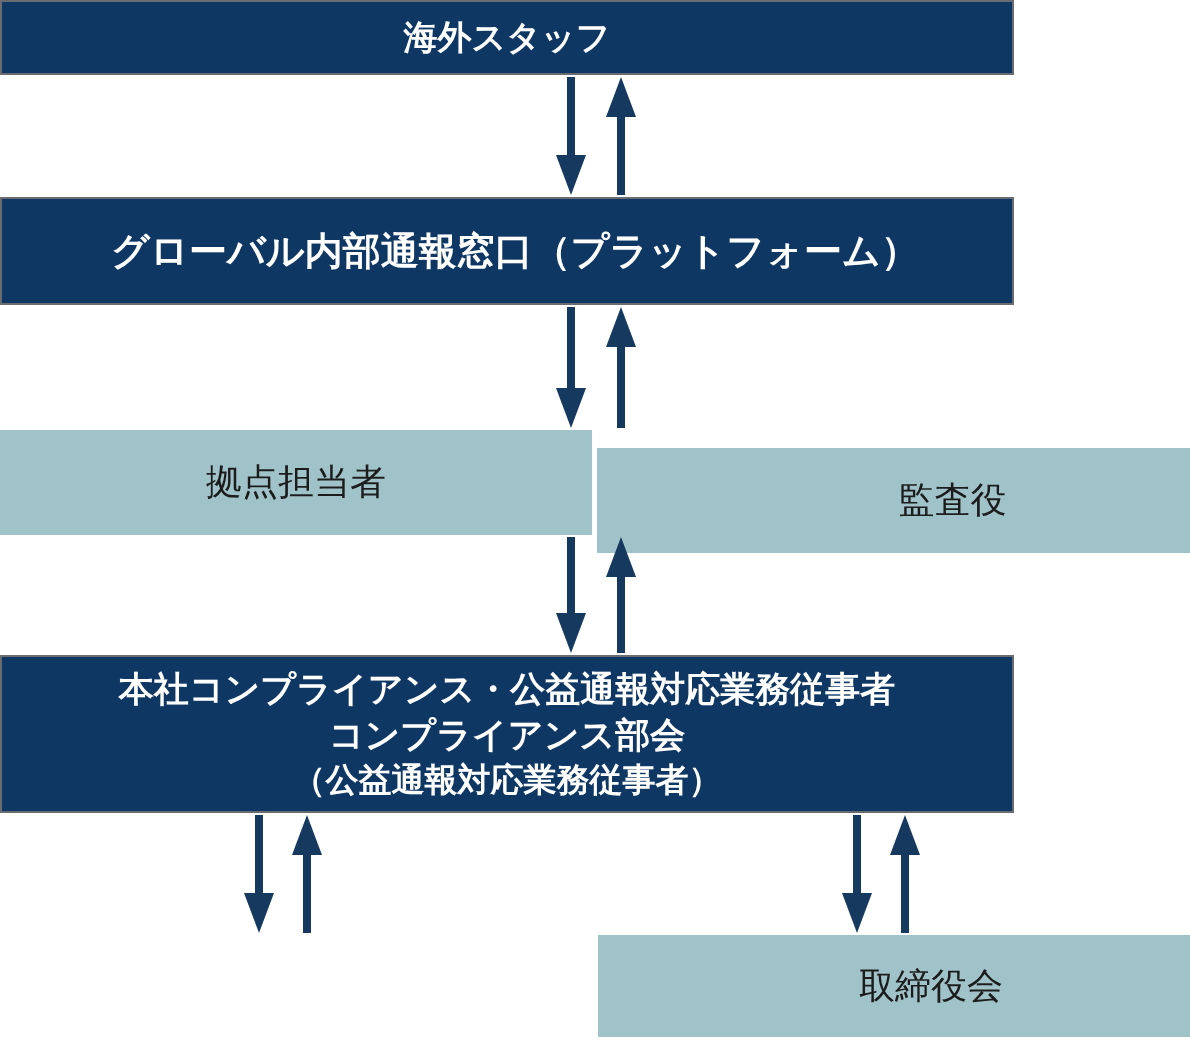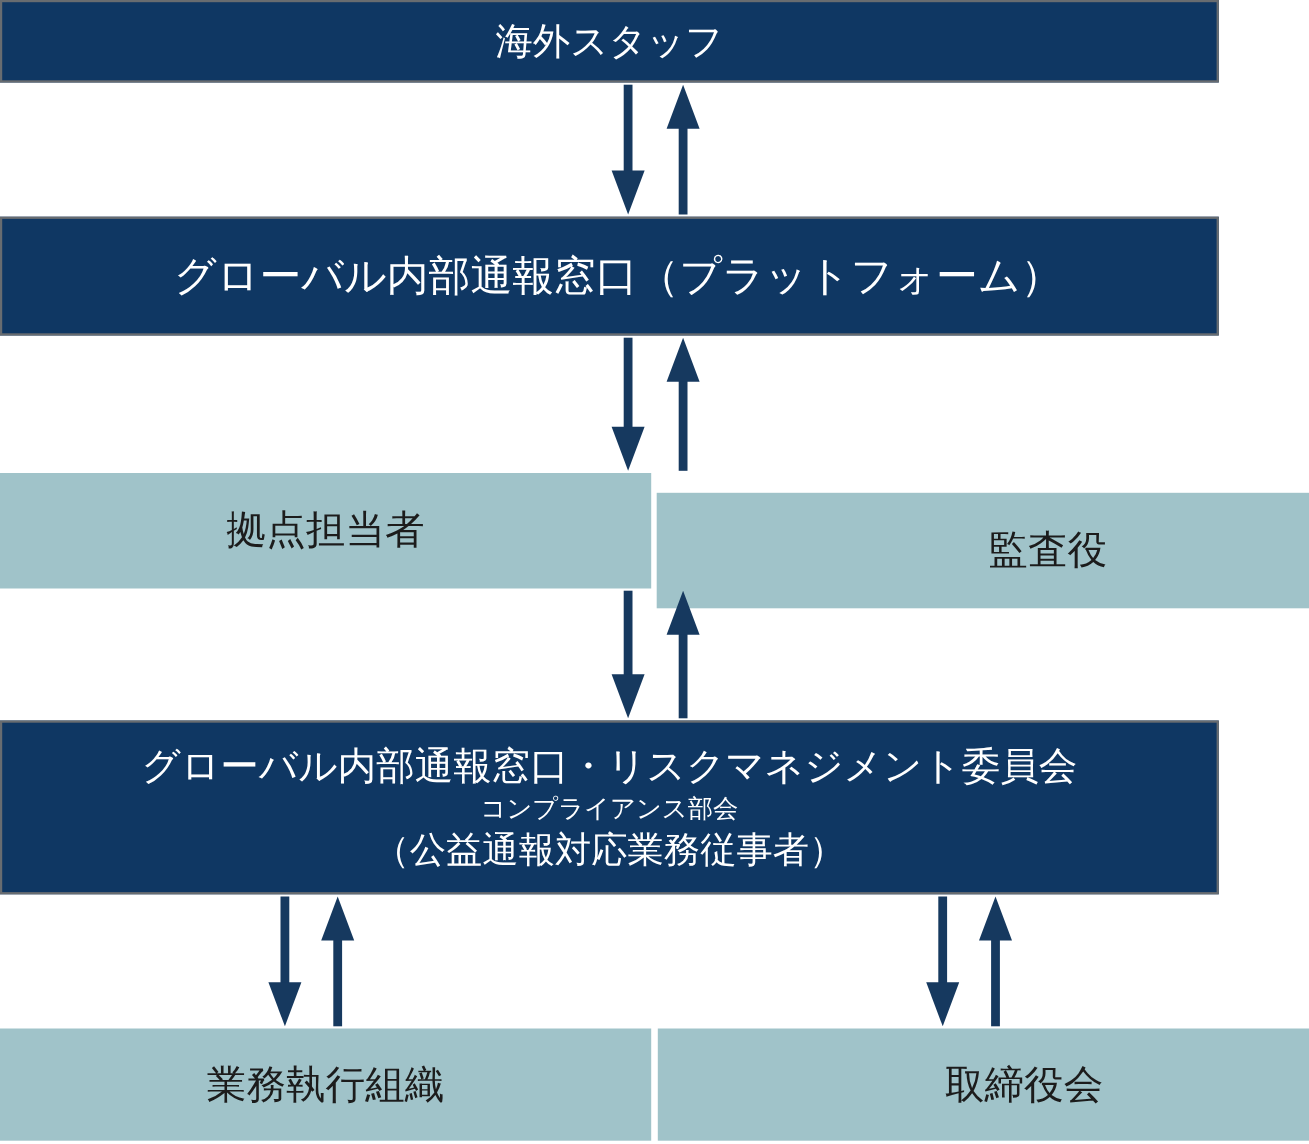--- a/index.html
+++ b/index.html
@@ -13,32 +13,32 @@
   *{margin:0;padding:0;box-sizing:border-box;}
   html,body{background:#ffffff;}
   body{
     font-family:"Liberation Sans","DejaVu Sans",sans-serif;
     width:1190px;height:1040px;position:relative;overflow:hidden;
   }
   .diagram{position:absolute;left:0;top:0;width:1190px;height:1040px;}
 
   
   .bar{
-    position:absolute;left:0;width:1108px;
+    position:absolute;left:0;width:1014px;
     background:var(--dark-navy);
     border:2px solid var(--border-gray);
     color:var(--text-light);
     display:flex;align-items:center;justify-content:center;
-    font-weight:400;text-align:center;
+    font-weight:700;text-align:center;
   }
   #bar-overseas{top:0;height:75px;font-size:34px;}
   #bar-global{top:197px;height:108px;font-size:38px;padding-left:16px;}
   #bar-committee{top:655px;height:158px;flex-direction:column;line-height:1.32;}
   #bar-committee .l1{font-size:35px;}
-  #bar-committee .l2{font-size:23px;}
+  #bar-committee .l2{font-size:35px;}
   #bar-committee .l3{font-size:33px;}
 
   
   .lightbox{
     position:absolute;
     background:var(--light-blue);
     color:var(--text-dark);
     display:flex;align-items:center;justify-content:center;
     font-size:36px;font-weight:500;text-align:left;
   }
@@ -115,21 +115,21 @@
   <div class="arrow down g3 xc-down">
       <div class="shaft"></div>
       <div class="head"></div>
     </div>
   <div class="arrow up g3 xc-up">
       <div class="shaft"></div>
       <div class="head"></div>
     </div>
 
   <div class="bar" id="bar-committee">
-    <span class="l1">グローバル内部通報窓口・リスクマネジメント委員会</span>
+    <span class="l1">本社コンプライアンス・公益通報対応業務従事者</span>
     <span class="l2">コンプライアンス部会</span>
     <span class="l3">（公益通報対応業務従事者）</span>
   </div>
 
   <div class="arrow down g4 xl-down">
       <div class="shaft"></div>
       <div class="head"></div>
     </div>
   <div class="arrow up g4 xl-up">
       <div class="shaft"></div>
@@ -137,20 +137,17 @@
     </div>
   <div class="arrow down g4 xr-down">
       <div class="shaft"></div>
       <div class="head"></div>
     </div>
   <div class="arrow up g4 xr-up">
       <div class="shaft"></div>
       <div class="head"></div>
     </div>
 
-  <div class="lightbox" id="box-exec">
-    <span>業務執行組織</span>
-  </div>
   <div class="lightbox" id="box-board">
     <span>取締役会</span>
   </div>
 
 </div>
 
 </body></html>

